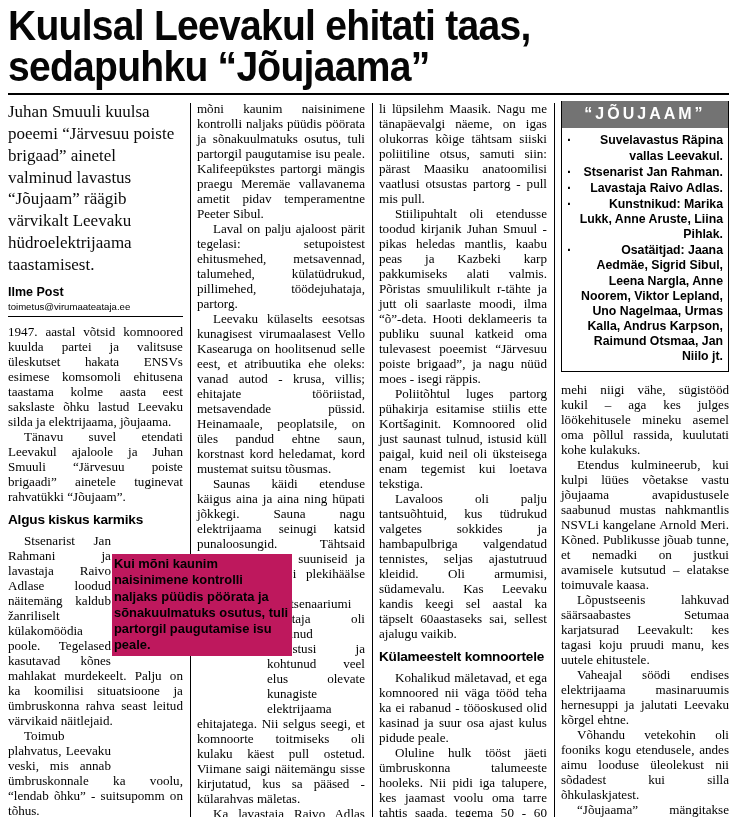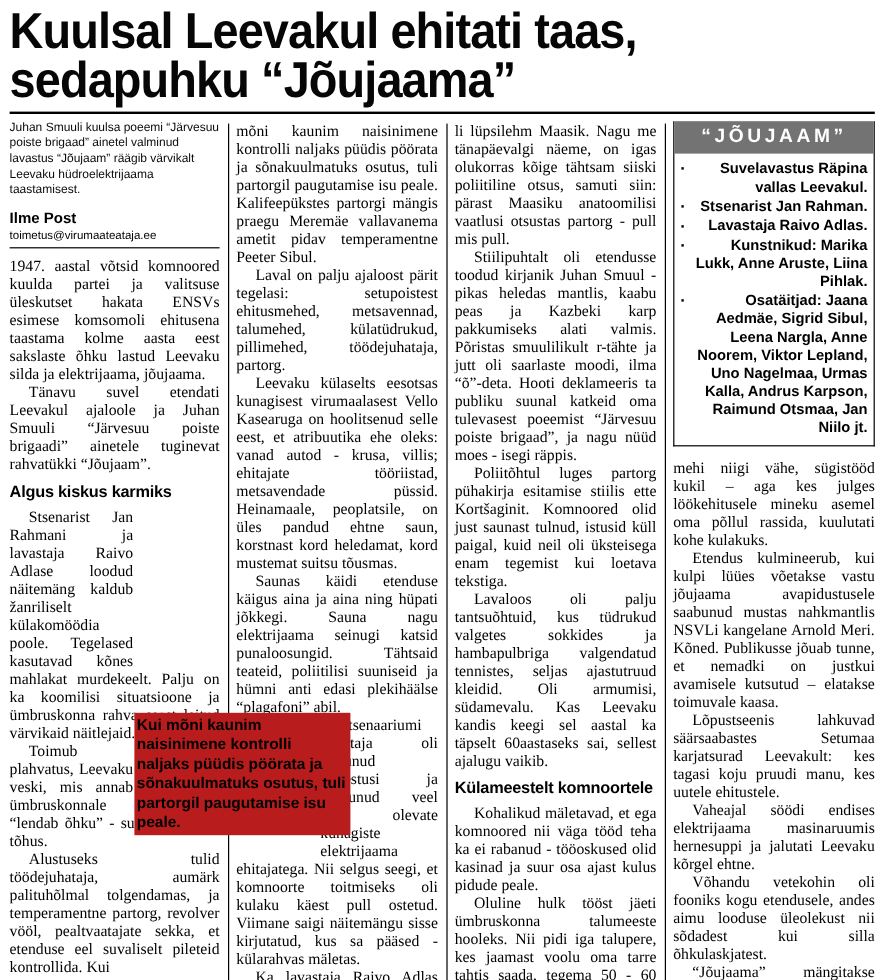--- a/index.html
+++ b/index.html
@@ -62,22 +62,22 @@
     position: absolute;
     left: 0px;
     top: 2px;
     bottom: 0;
     width: 1px;
     background: #000;
   }
 
   
   .lead {
-    font-family: Liberation Sans, sans-serif;
-    font-size: 10px;
+    font-family: Liberation Serif, serif;
+    font-size: 17px;
     line-height: 1.28;
     font-weight: normal;
     margin: 0 0 10px 0;
     color: #0a0a0a;
   }
   .byline {
     font-family: "Liberation Sans", sans-serif;
     font-weight: bold;
     font-size: 12.5px;
     line-height: 1.15;
@@ -113,29 +113,29 @@
     font-size: 13.6px;
     line-height: 1.1;
     margin: 9px 0 5px 0;
     letter-spacing: -0.2px;
   }
 
   
   .pullquote {
     position: absolute;
     left: 112px;
-    top: 594px;
+    top: 554px;
     width: 176px;
     font-family: "Liberation Sans", sans-serif;
     font-weight: bold;
     font-size: 12.9px;
     line-height: 1.26;
     color: #000;
     z-index: 5;
-    background: #b91c1c;
+    background: #be185d;
     padding: 2px 2px 2px 2px;
   }
 
   
   .shape-right {
     float: right;
     width: 72px;
     height: 132px;
     shape-outside: inset(0);
   }

